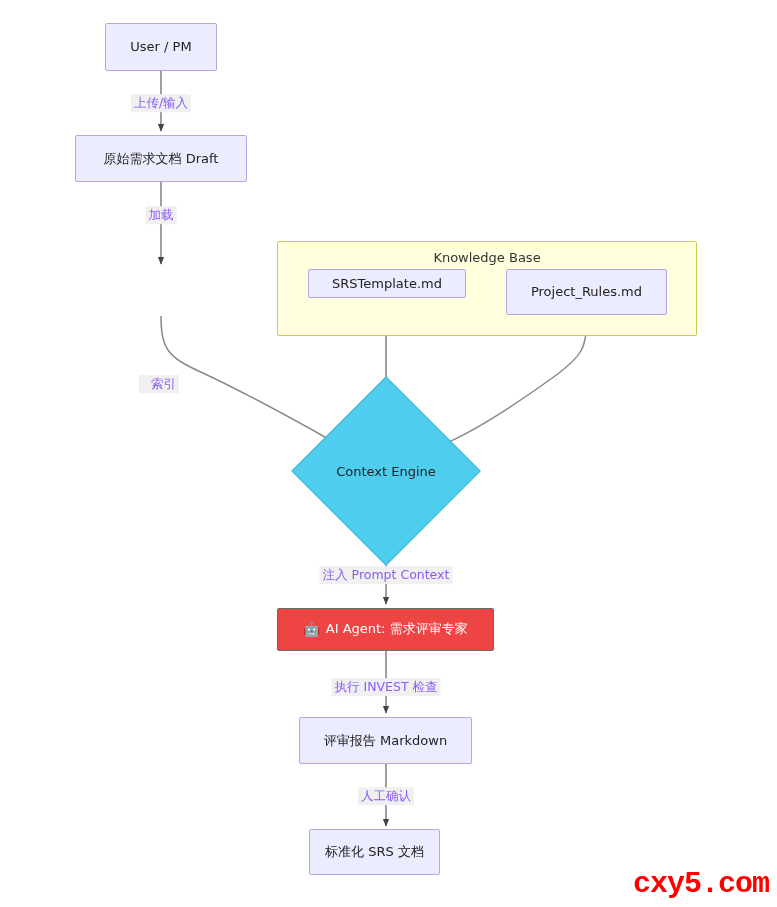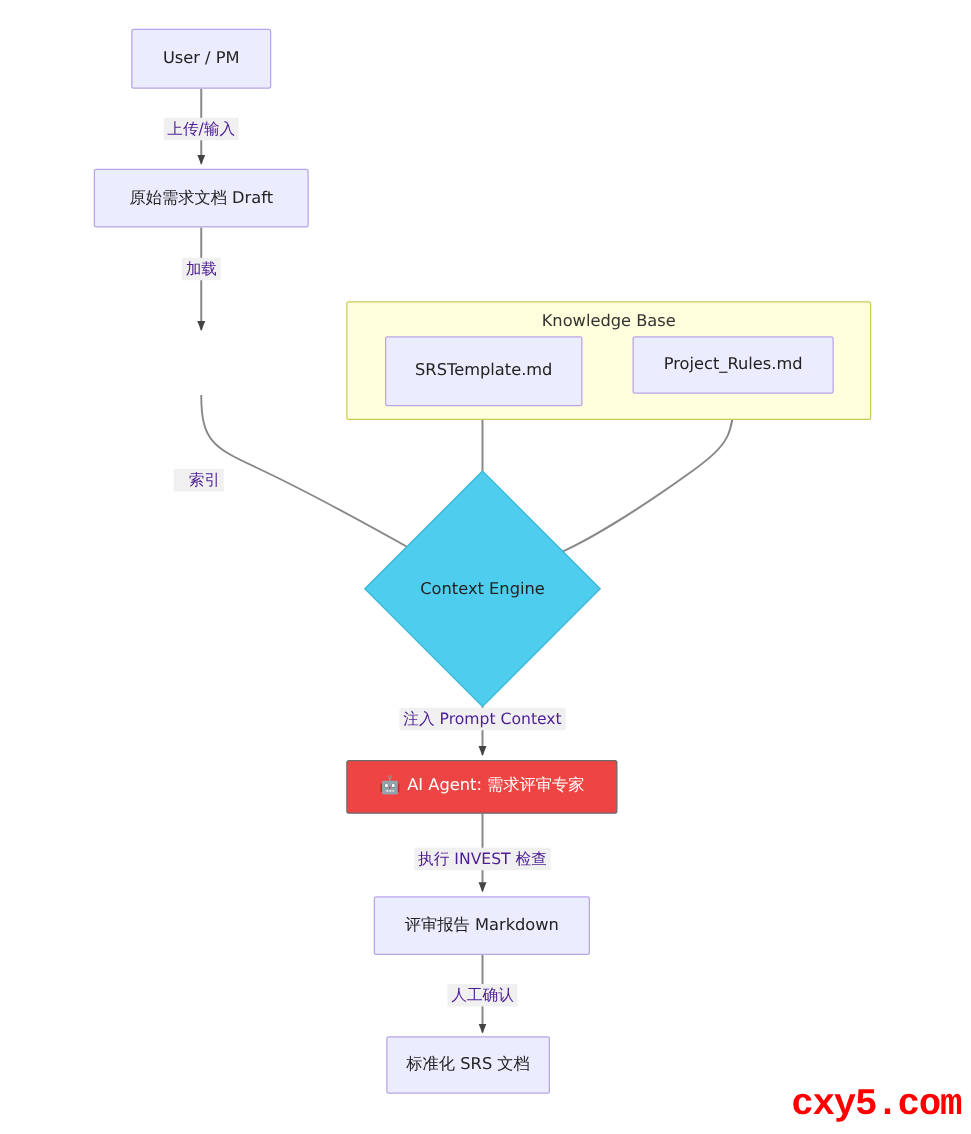--- a/index.html
+++ b/index.html
@@ -115,21 +115,21 @@
     font-size: 14px;
     margin-right: 5px;
     vertical-align: -1px;
   }
 
   
   .edge-label {
     position: absolute;
     transform: translate(-50%, -50%);
     background: #f0f0f0;
-    color: #4c1d95;
+    color: #8b5cf6;
     font-size: 12.5px;
     line-height: 1.25;
     padding: 1px 3px;
     white-space: nowrap;
     z-index: 5;
   }
 
   
   .watermark {
     position: absolute;
@@ -176,21 +176,21 @@
 
   <div class="node rect" style="left:105px; top:23px; width:112px; height:48px;">
     <span class="label">User / PM</span>
   </div>
 
   <div class="node rect" style="left:75px; top:135px; width:172px; height:47px;">
     <span class="label">原始需求文档 Draft</span>
   </div>
 
 
-  <div class="node rect" style="left:308px; top:269px; width:158px; height:56px;">
+  <div class="node rect" style="left:308px; top:269px; width:158px; height:29px;">
     <span class="label">SRSTemplate.md</span>
   </div>
 
   <div class="node rect" style="left:506px; top:269px; width:161px; height:46px;">
     <span class="label">Project_Rules.md</span>
   </div>
 
   <div class="diamond" style="left:319px; top:404px; width:134px; height:134px;">
     <div class="shape"></div>
     <div class="label">Context Engine</div>

